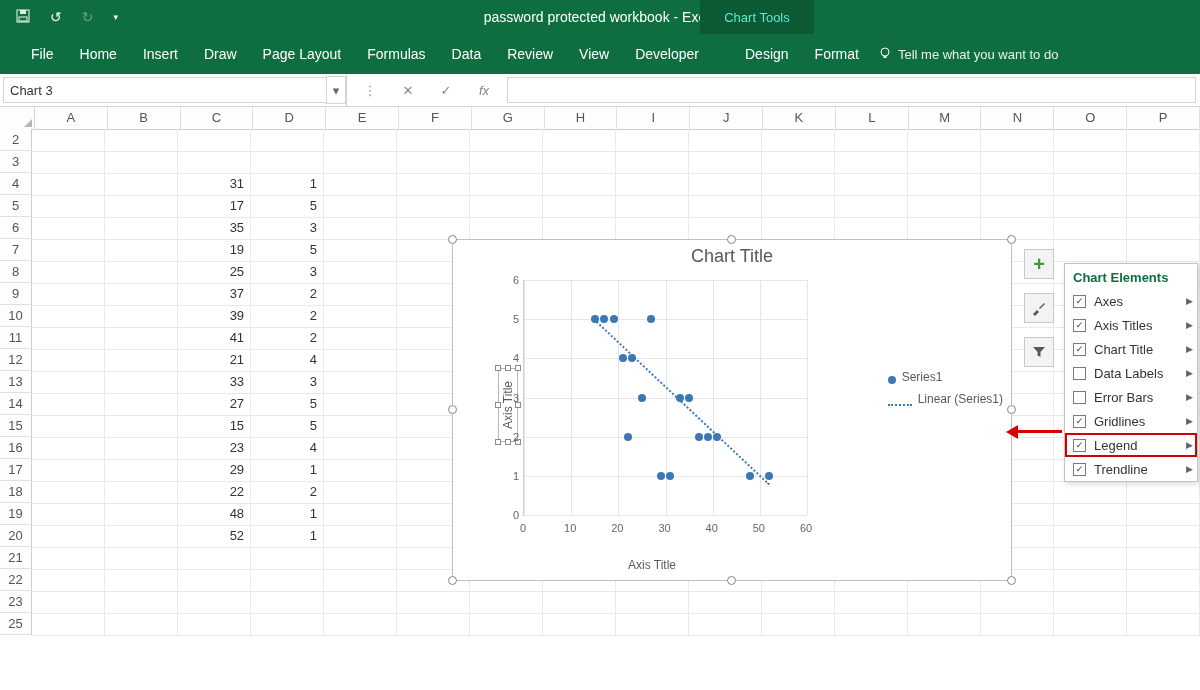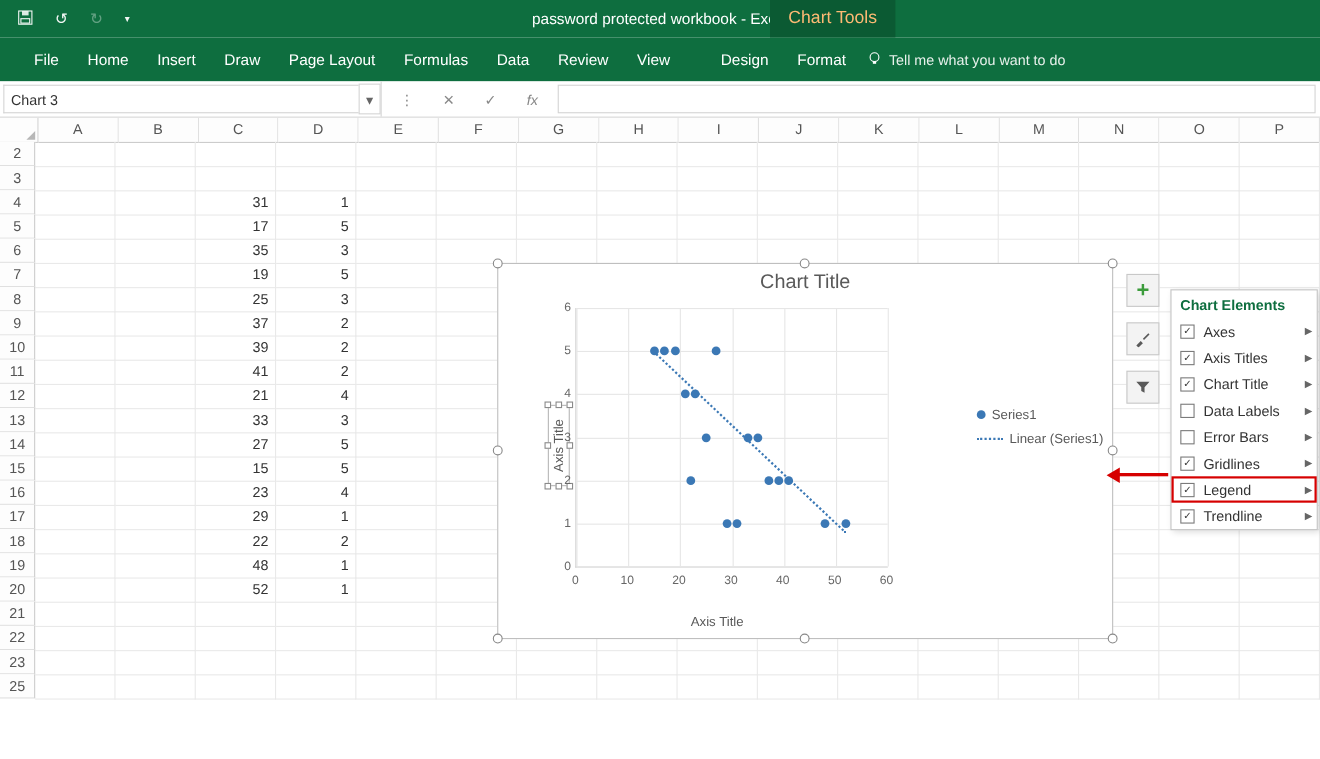--- a/index.html
+++ b/index.html
@@ -40,22 +40,22 @@
   .chart-tools-tab {
     position: absolute;
     left: 700px;
     top: 0;
     width: 114px;
     height: 34px;
     background: #0b5a33;
     display: flex;
     align-items: center;
     justify-content: center;
-    font-size: 16px;
-    color: #fdba74;
+    font-size: 13px;
+    color: #5eead4;
   }
   
   .ribbon-tabs {
     background: #0e6e3f;
     height: 40px;
     display: flex;
     align-items: center;
     color: #fff;
     padding-left: 18px;
     gap: 0;
@@ -253,21 +253,21 @@
     box-sizing:border-box;
   }
   .x-axis-title {
     position:absolute; left:0; right:0; bottom:-32px; text-align:center;
     font-size:12px; color:#595959;
   }
   .legend {
     position:absolute; right:8px; top:130px;
     font-size:12px; color:#595959;
   }
-  .legend-row { display:flex; align-items:center; gap:6px; margin-bottom:8px; }
+  .legend-row { display:flex; align-items:flex-end; gap:6px; margin-bottom:8px; }
   .legend-dot { width:8px;height:8px;border-radius:50%;background:#3b78b5;}
   .legend-line { width:24px; border-top:2px dotted #3b78b5; height:0;}
   .trend {
     position:absolute; border-top:2px dotted #3b78b5;
     transform-origin: 0 0;
   }
   
   .side-btn {
     position:absolute;
     width:28px;height:28px;
@@ -347,20 +347,21 @@
 <div class="ribbon-tabs">
   <div class="tab">File</div>
   <div class="tab">Home</div>
   <div class="tab">Insert</div>
   <div class="tab">Draw</div>
   <div class="tab">Page Layout</div>
   <div class="tab">Formulas</div>
   <div class="tab">Data</div>
   <div class="tab">Review</div>
   <div class="tab">View</div>
+  <div class="tab">Developer</div>
   <div class="group2">
     <div class="tab">Design</div>
     <div class="tab">Format</div>
   </div>
   <div class="tellme">
     <span>
       <svg width="14" height="14" viewBox="0 0 14 14">
           <circle cx="7" cy="6" r="4" fill="none" stroke="#fff"></circle>
           <rect x="5.5" y="10" width="3" height="2" fill="#fff"></rect>
         </svg>

